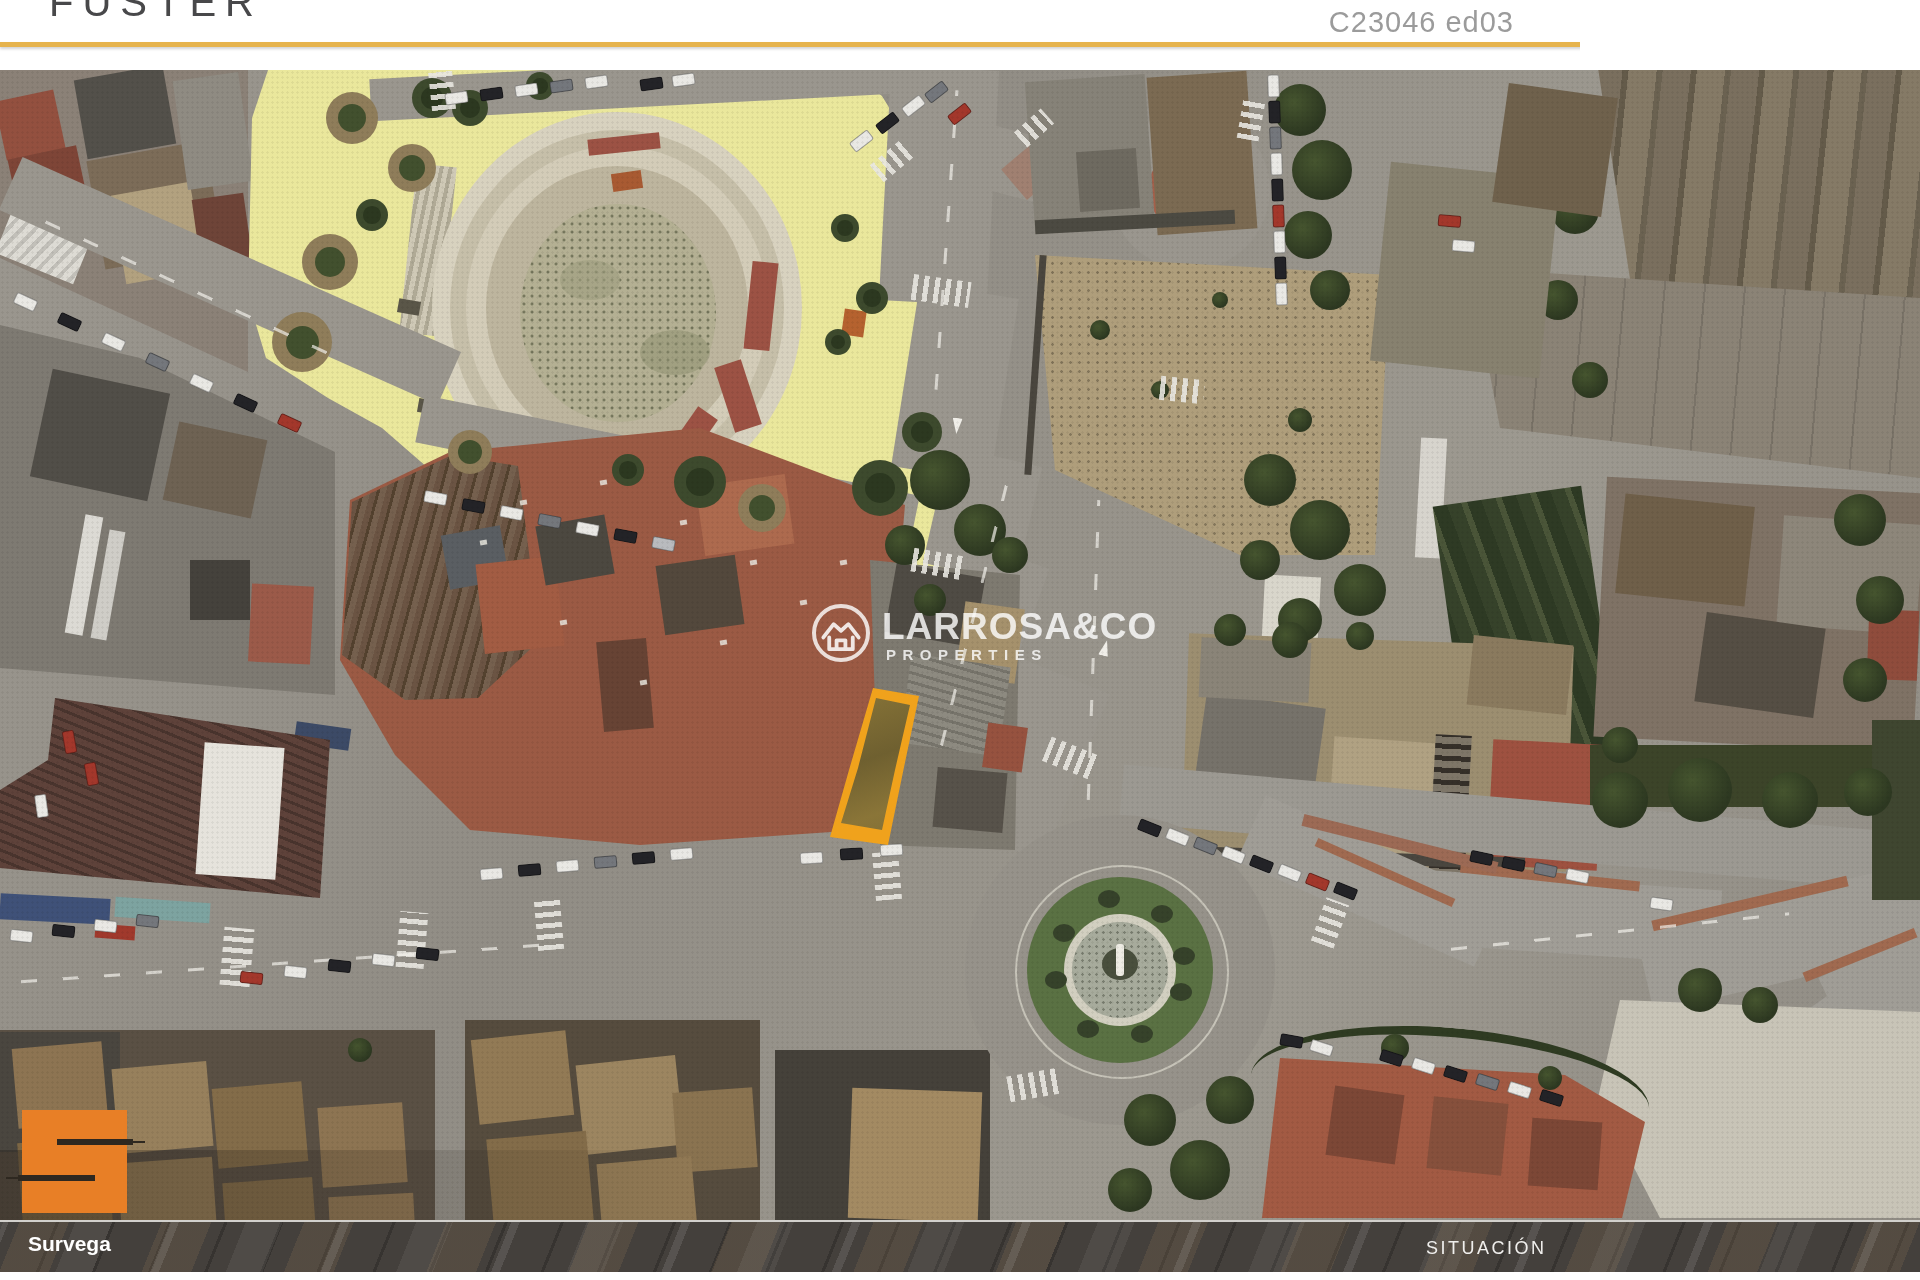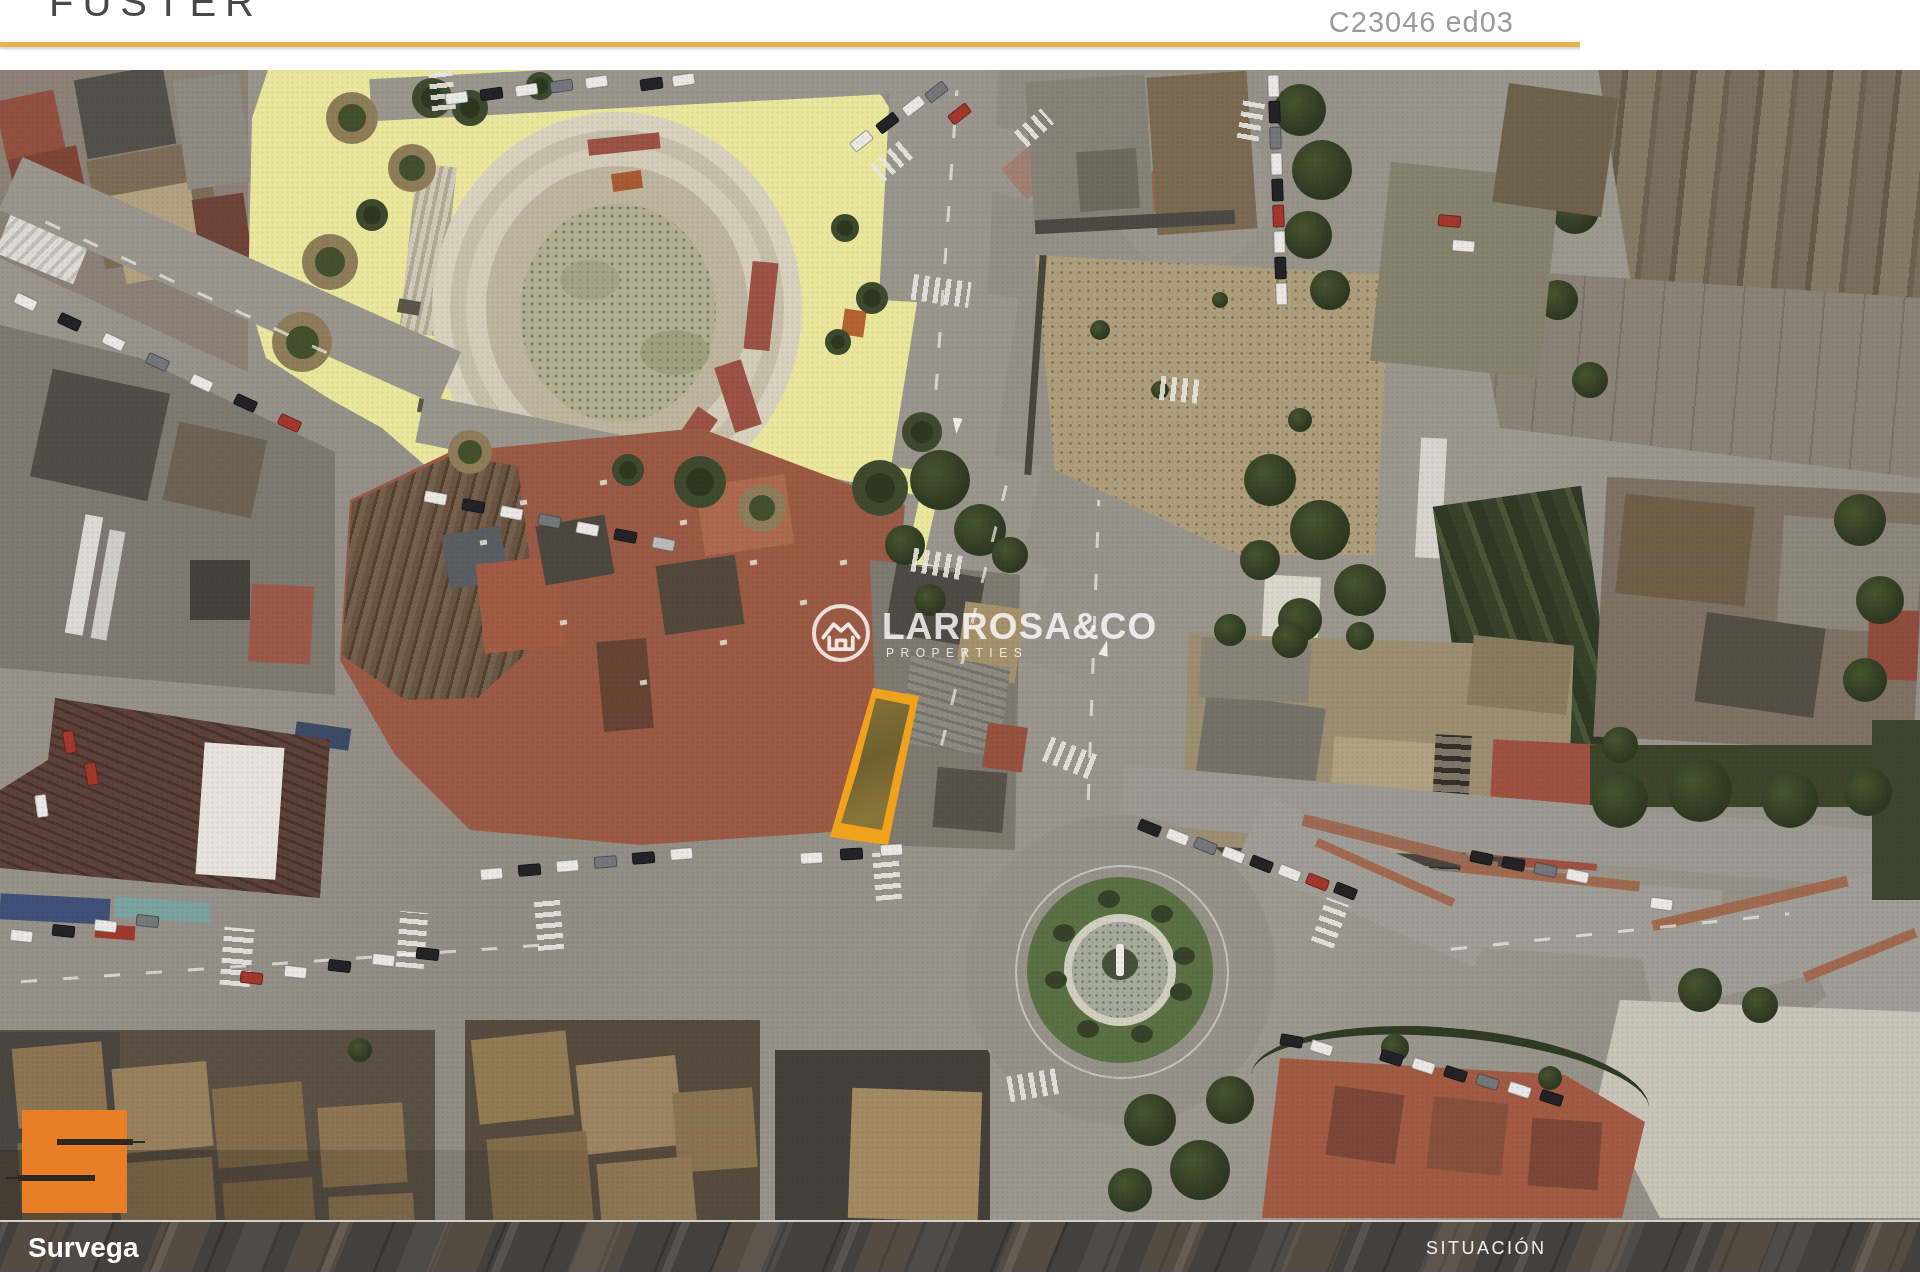--- a/index.html
+++ b/index.html
@@ -24,33 +24,33 @@
       clip-path:polygon(53px 8px,99px 16px,83px 92px,68px 165px,10px 157px,29px 90px);
       filter:drop-shadow(0 0 3px rgba(240,162,28,.65));}
   #plot-fill{position:absolute;left:820px;top:680px;width:110px;height:175px;z-index:41;
       background:linear-gradient(160deg,#8f7a3a,#6f6030 45%,#8a7538 72%,#7a6a34);
       clip-path:polygon(56px 18px,90px 25px,75px 90px,62px 150px,21px 143px,38px 88px);}
   
   #watermark{position:absolute;left:812px;top:600px;z-index:50;color:rgba(255,255,255,.8);}
   #wm-circle{position:absolute;left:0;top:4px;width:58px;height:58px;border:4px solid rgba(255,255,255,.8);
       border-radius:50%;box-sizing:border-box;}
   #wm-line1{position:absolute;left:70px;top:6px;font-size:37px;font-weight:700;letter-spacing:1px;white-space:nowrap;}
-  #wm-line2{position:absolute;left:74px;top:46px;font-size:12px;font-weight:400;letter-spacing:6.5px;white-space:nowrap;}
+  #wm-line2{position:absolute;left:74px;top:46px;font-size:15px;font-weight:700;letter-spacing:6.5px;white-space:nowrap;}
   
   #slogo{position:absolute;left:22px;top:1110px;width:105px;height:103px;background:var(--orange,#e87f26);z-index:60;}
   .sbar{position:absolute;background:#2e2820;z-index:61;}
   
   #footer{position:absolute;left:0;top:1220px;width:1920px;height:52px;z-index:110;
       background:#44403c;border-top:2px solid #d2d0cc;box-sizing:border-box;overflow:hidden;}
   #footer::before{content:"";position:absolute;inset:0;
       background-image:
         repeating-linear-gradient(112deg,rgba(255,255,255,.10) 0 8px,rgba(255,255,255,0) 8px 70px,rgba(255,255,255,.06) 70px 104px,rgba(255,255,255,0) 104px 158px),
         repeating-linear-gradient(112deg,rgba(140,115,85,.22) 18px 64px,rgba(0,0,0,0) 64px 150px),
         repeating-linear-gradient(112deg,rgba(0,0,0,.20) 0 3px,rgba(0,0,0,0) 3px 52px);}
-  #footer-left{position:absolute;left:28px;top:10px;font-size:28px;font-weight:700;color:#fff;z-index:2;}
+  #footer-left{position:absolute;left:28px;top:10px;font-size:21px;font-weight:700;color:#fff;z-index:2;}
   #footer-right{position:absolute;left:1426px;top:16px;font-size:18px;font-weight:400;color:#f0efed;
       letter-spacing:2.5px;z-index:2;}
 </style>
 </head>
 <body>
 
 <div id="header">
   <div id="brand">FUSTER</div>
   <div id="ref">C23046 ed03</div>
   <div id="goldline"></div>

